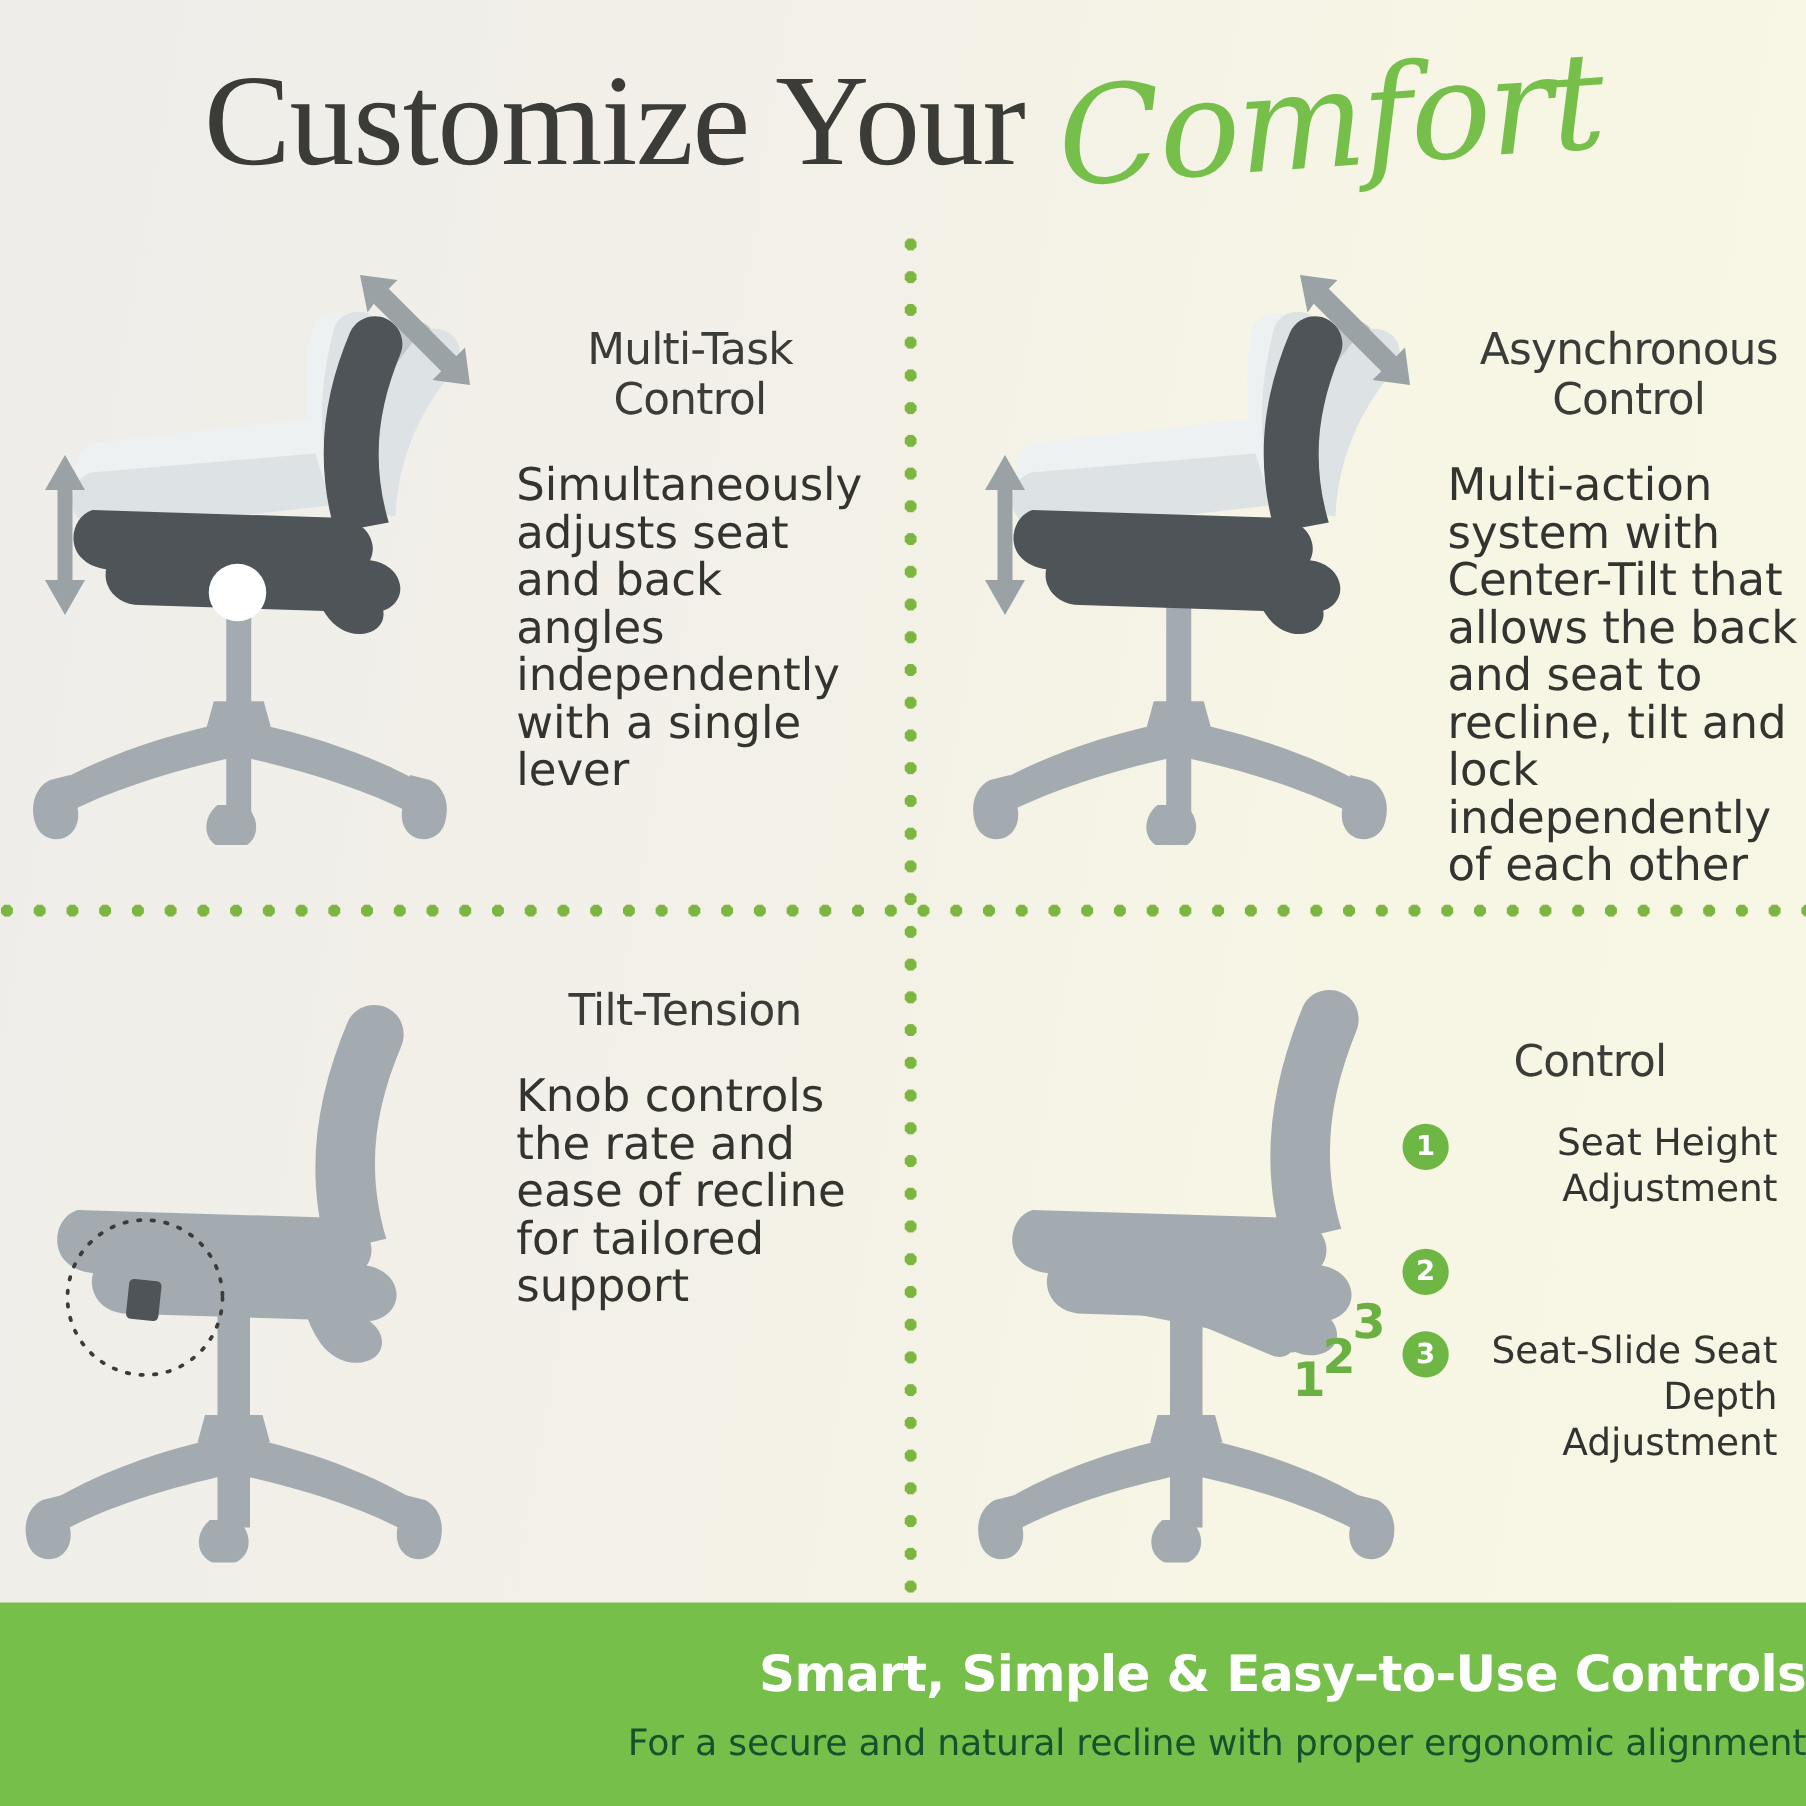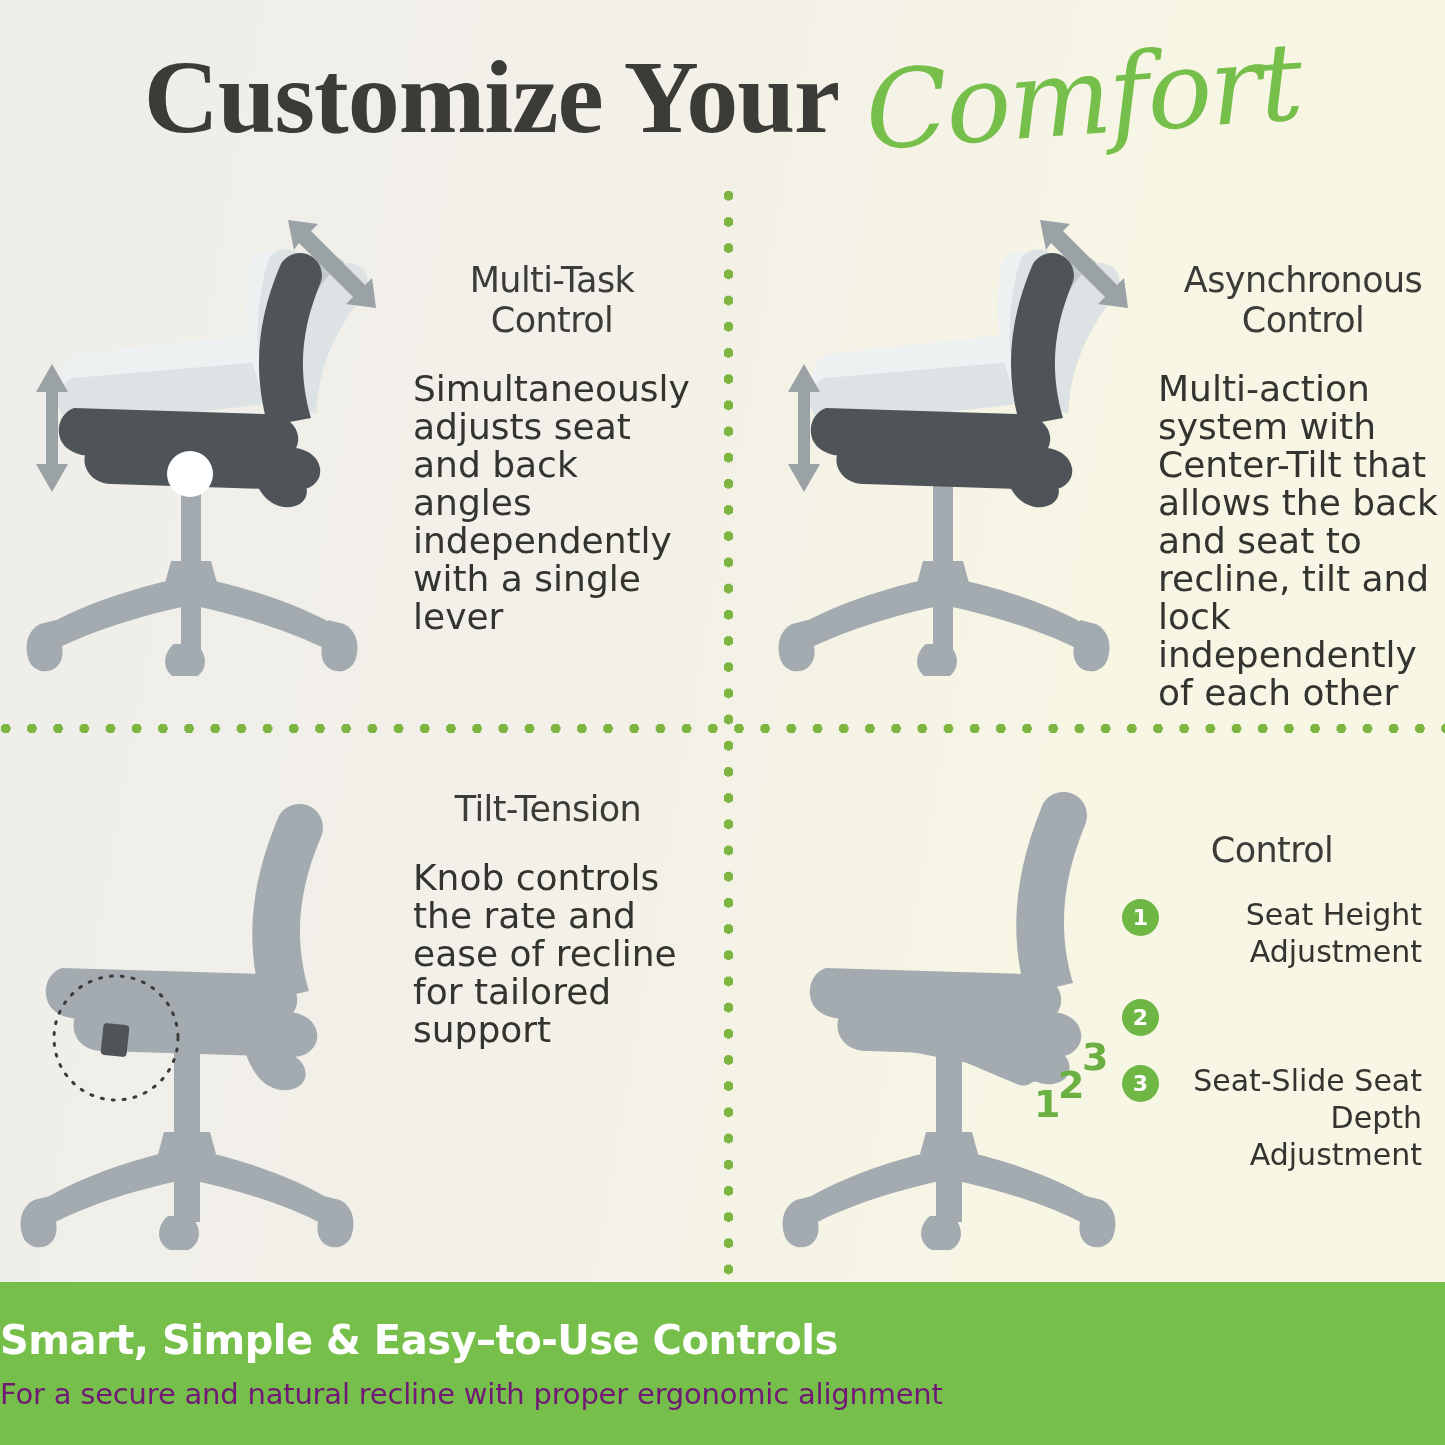--- a/index.html
+++ b/index.html
@@ -18,21 +18,21 @@
   
   .header{
     position:absolute;left:0;top:0;width:1445px;height:190px;
   }
   .title-wrap{
     position:absolute;left:0;top:34px;width:1445px;
     text-align:center;white-space:nowrap;
   }
   .title-main{
     font-family:"Liberation Serif",serif;
-    font-weight:bold;
+    font-weight:normal;
     font-size:104px;
     letter-spacing:-1px;
     color:#3b3b38;
     vertical-align:middle;
   }
   .title-script{
     font-family:"DejaVu Serif",serif;
     font-style:italic;
     font-weight:normal;
     font-size:108px;
@@ -105,30 +105,30 @@
   .numtext{
     font-family:"DejaVu Sans",sans-serif;
     font-size:30px;line-height:37px;color:#33332f;
     text-align:right;
   }
 
   
   .footer{
     position:absolute;left:0;top:1282px;width:1445px;height:163px;
     background:#76bf4b;
-    display:flex;flex-direction:column;align-items:flex-start;justify-content:center;
+    display:flex;flex-direction:column;align-items:flex-end;justify-content:center;
   }
   .footer-h{
     font-family:"DejaVu Sans",sans-serif;
     font-weight:bold;font-size:40px;color:#ffffff;
     margin:0 0 14px 0;letter-spacing:-0.5px;
   }
   .footer-s{
     font-family:"DejaVu Sans",sans-serif;
-    font-weight:normal;font-size:29px;color:#701a75;
+    font-weight:normal;font-size:29px;color:#14532d;
     margin:0;letter-spacing:-0.2px;
   }
   svg{display:block;}
 </style>
 </head>
 <body>
 
 <div class="page">
 
   <div class="header">

